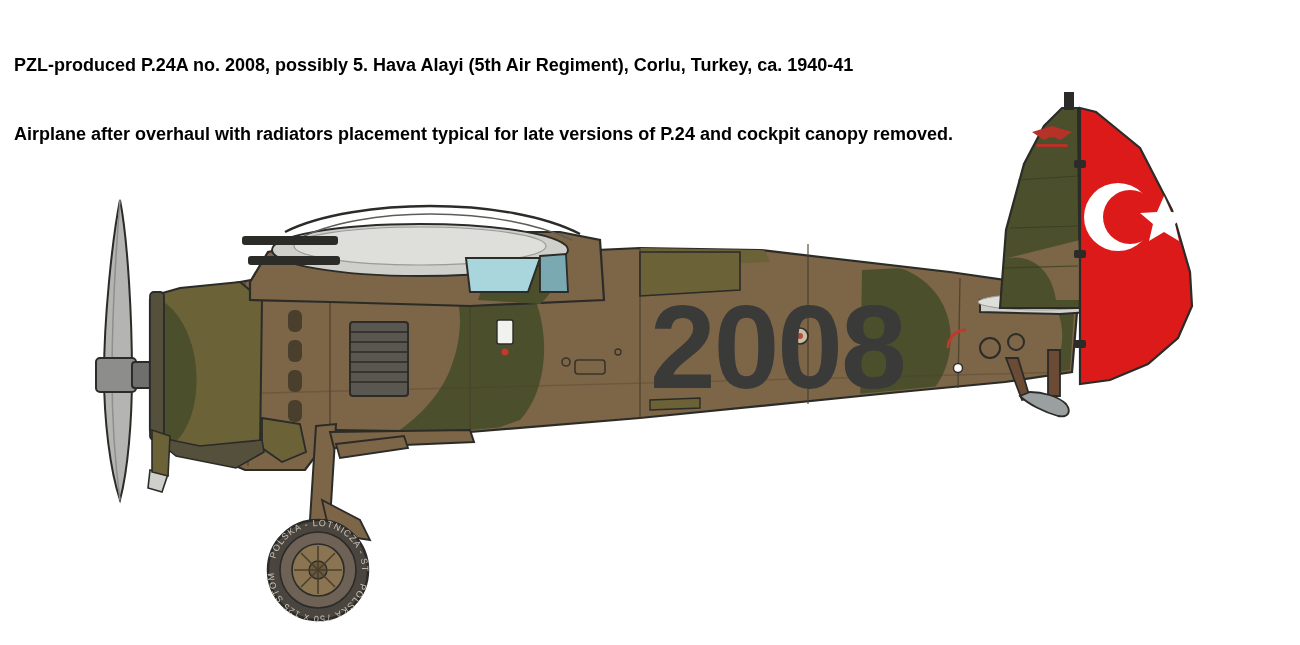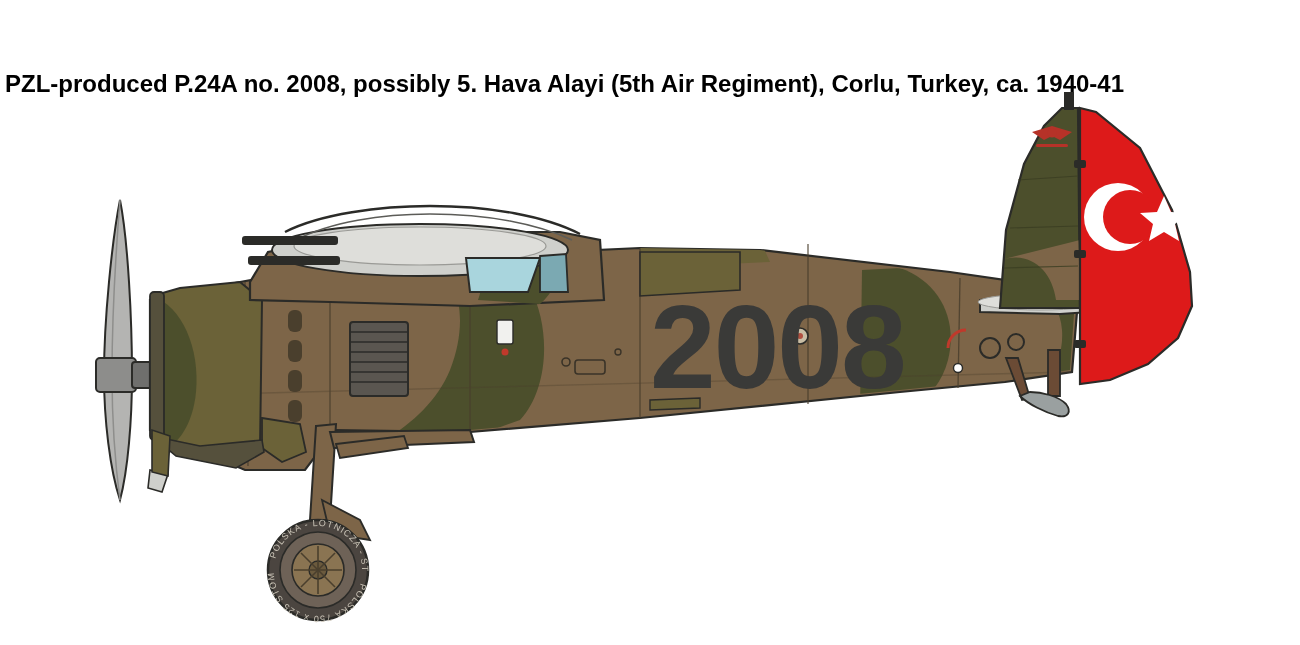--- a/index.html
+++ b/index.html
@@ -14,25 +14,25 @@
     font-family: "Liberation Sans", sans-serif;
   }
   #root {
     position: relative;
     width: 1300px;
     height: 645px;
     background: #ffffff;
   }
   .caption {
     position: absolute;
-    left: 5px;
+    left: 14px;
     top: 8px;
     width: 1260px;
     font-family: "Liberation Sans", sans-serif;
-    font-size: 24px;
+    font-size: 18px;
     font-weight: bold;
     line-height: 1.28;
     color: #000000;
     white-space: pre-wrap;
   }
   .caption div {
     white-space: nowrap;
   }
   #artwork {
     position: absolute;
@@ -42,20 +42,21 @@
     height: 645px;
   }
 </style>
 </head>
 <body>
 
 <div id="root">
 
   <div class="caption">
     <div>PZL-produced P.24A no. 2008, possibly 5. Hava Alayi (5th Air Regiment), Corlu, Turkey, ca. 1940-41</div>
+    <div>Airplane after overhaul with radiators placement typical for late versions of P.24 and cockpit canopy removed.</div>
   </div>
 
   <svg id="artwork" viewBox="0 0 1300 645" xmlns="http://www.w3.org/2000/svg">
     <defs>
       <clipPath id="clipFuselage">
         <path d="M150,300 L150,430 L245,470 L300,470 L330,430 L470,430 L640,415 L900,390 L1000,380
                  L1070,370 L1075,300 L1060,290 L950,275 L760,250 L640,248 L470,255 L330,265 L240,280 Z"></path>
       </clipPath>
       <clipPath id="clipWing">
         <path d="M150,300 L190,255 L560,240 L600,245 L600,310 L480,320 L200,318 Z"></path>

